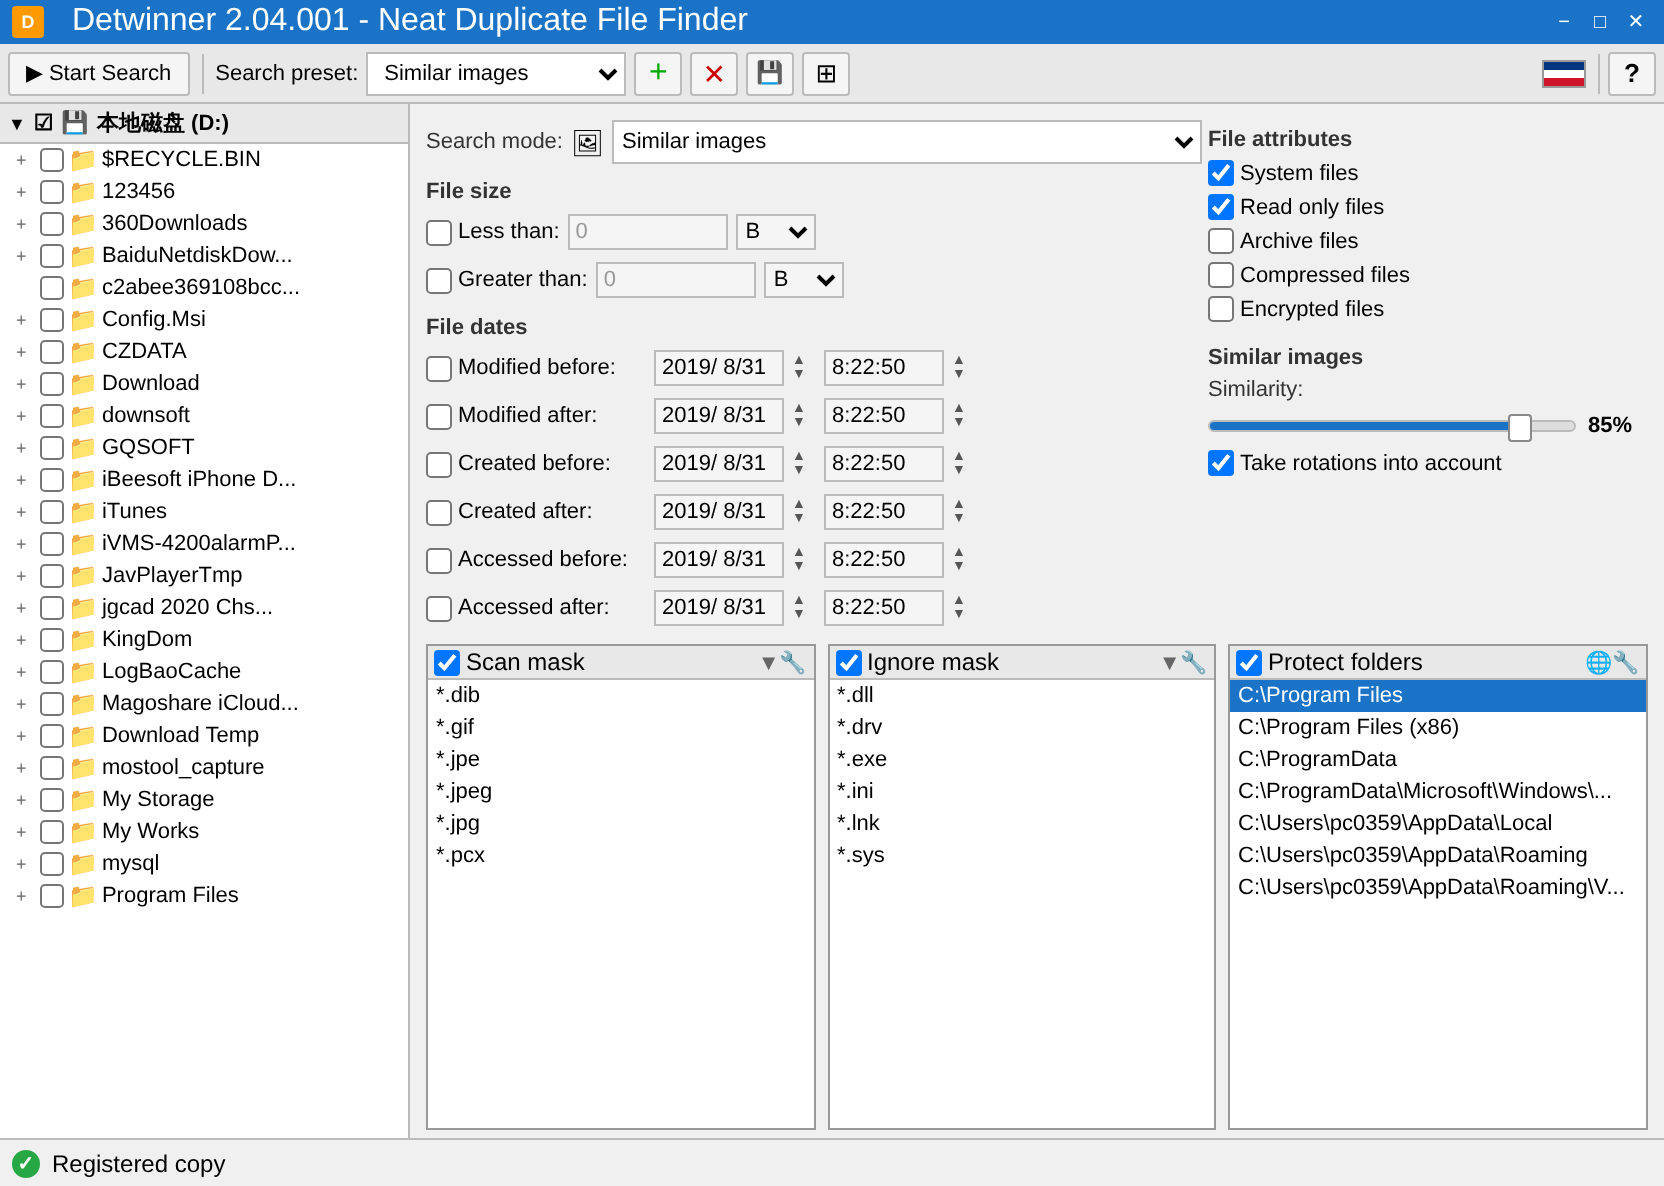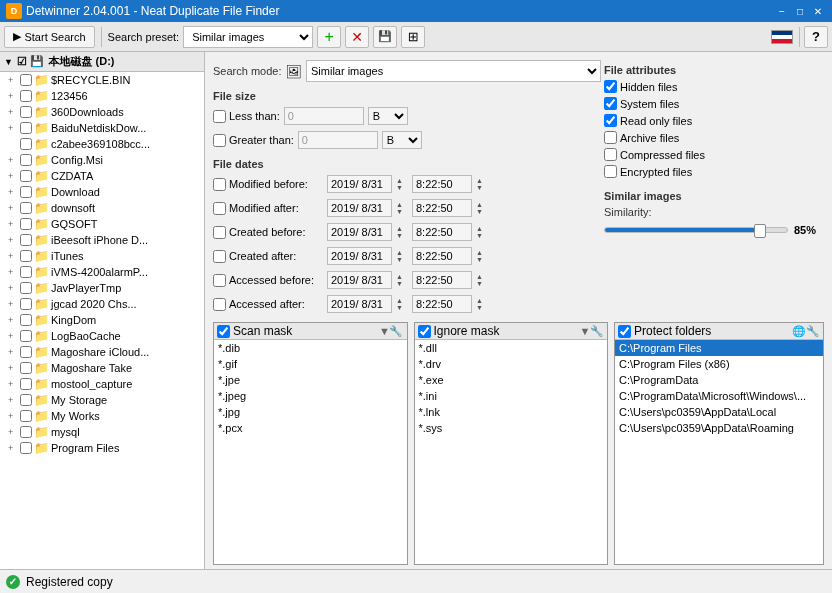--- a/index.html
+++ b/index.html
@@ -28,21 +28,22 @@
       width: 16px;
       height: 16px;
       margin-right: 4px;
       background: #ff9900;
       border-radius: 2px;
       display: flex; align-items: center; justify-content: center;
       font-size: 9px; color: white; font-weight: bold;
     }
     .title-bar-text {
       flex: 1;
-      font-size: 12px;
+      font-size: 16px;
+      margin-left: 10px;
     }
     .title-bar-controls {
       display: flex;
       gap: 2px;
     }
     .title-bar-btn {
       width: 16px; height: 16px;
       display: flex; align-items: center; justify-content: center;
       cursor: pointer;
       font-size: 10px;
@@ -530,21 +531,21 @@
       <div class="tree-item">
         <span class="tree-expand">+</span>
         <input type="checkbox" class="tree-checkbox" style="">
         <span class="folder-icon">📁</span>
         <span>Magoshare iCloud...</span>
       </div>
       <div class="tree-item">
         <span class="tree-expand">+</span>
         <input type="checkbox" class="tree-checkbox" style="">
         <span class="folder-icon">📁</span>
-        <span>Magoshare Take</span>
+        <span>Download Temp</span>
       </div>
       <div class="tree-item">
         <span class="tree-expand">+</span>
         <input type="checkbox" class="tree-checkbox" style="">
         <span class="folder-icon">📁</span>
         <span>mostool_capture</span>
       </div>
       <div class="tree-item">
         <span class="tree-expand">+</span>
         <input type="checkbox" class="tree-checkbox" style="">
@@ -699,24 +700,20 @@
           <input class="time-input" type="text" value="8:22:50" style="">
           <div class="spin-btn">
               <span class="spin-arrow">▲</span>
               <span class="spin-arrow">▼</span>
             </div>
         </div>
       </div>
 
       <div class="search-right">
         <div class="section-title">File attributes</div>
-        <label class="checkbox-label">
-          <input type="checkbox" checked="" style="">
-          <span>Hidden files</span>
-        </label>
         <label class="checkbox-label">
           <input type="checkbox" checked="" style="">
           <span>System files</span>
         </label>
         <label class="checkbox-label">
           <input type="checkbox" checked="" style="">
           <span>Read only files</span>
         </label>
         <label class="checkbox-label">
           <input type="checkbox" style="">
@@ -733,20 +730,24 @@
 
         <div class="section-title" style="margin-top:8px;">Similar images</div>
         <div class="form-label">Similarity:</div>
         <div class="slider-container">
           <div class="slider-track" style="flex:1; position:relative;">
             <div class="slider-fill" style="width:85%;"></div>
             <div class="slider-thumb" style="left:calc(85% - 6px); right:auto;"></div>
           </div>
           <span class="similarity-value">85%</span>
         </div>
+        <label class="checkbox-label">
+          <input type="checkbox" checked="" style="">
+          <span>Take rotations into account</span>
+        </label>
       </div>
     </div>
 
     <div class="bottom-section">
 
       <div class="mask-panel">
         <div class="mask-header">
           <input type="checkbox" checked="" style="">
           <span>Scan mask</span>
           <span style="margin-left:auto; color:#666; font-size:11px;">▼🔧</span>
@@ -783,20 +784,21 @@
           <span>Protect folders</span>
           <span style="margin-left:auto; color:#666; font-size:11px;">🌐🔧</span>
         </div>
         <div class="protect-list">
           <div class="protect-item selected">C:\Program Files</div>
           <div class="protect-item">C:\Program Files (x86)</div>
           <div class="protect-item">C:\ProgramData</div>
           <div class="protect-item">C:\ProgramData\Microsoft\Windows\...</div>
           <div class="protect-item">C:\Users\pc0359\AppData\Local</div>
           <div class="protect-item">C:\Users\pc0359\AppData\Roaming</div>
+          <div class="protect-item">C:\Users\pc0359\AppData\Roaming\V...</div>
         </div>
       </div>
     </div>
 
   </div>
 </div>
 
 <div class="status-bar">
   <div class="status-icon">✓</div>
   <span>Registered copy</span>

